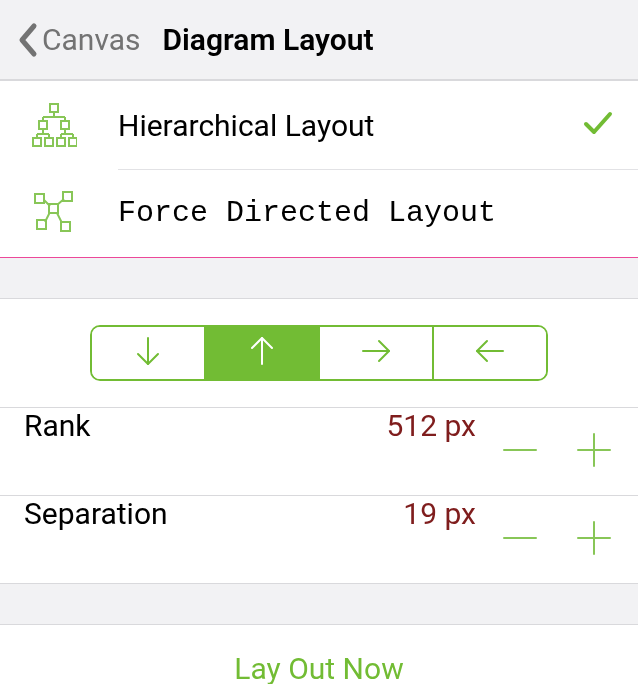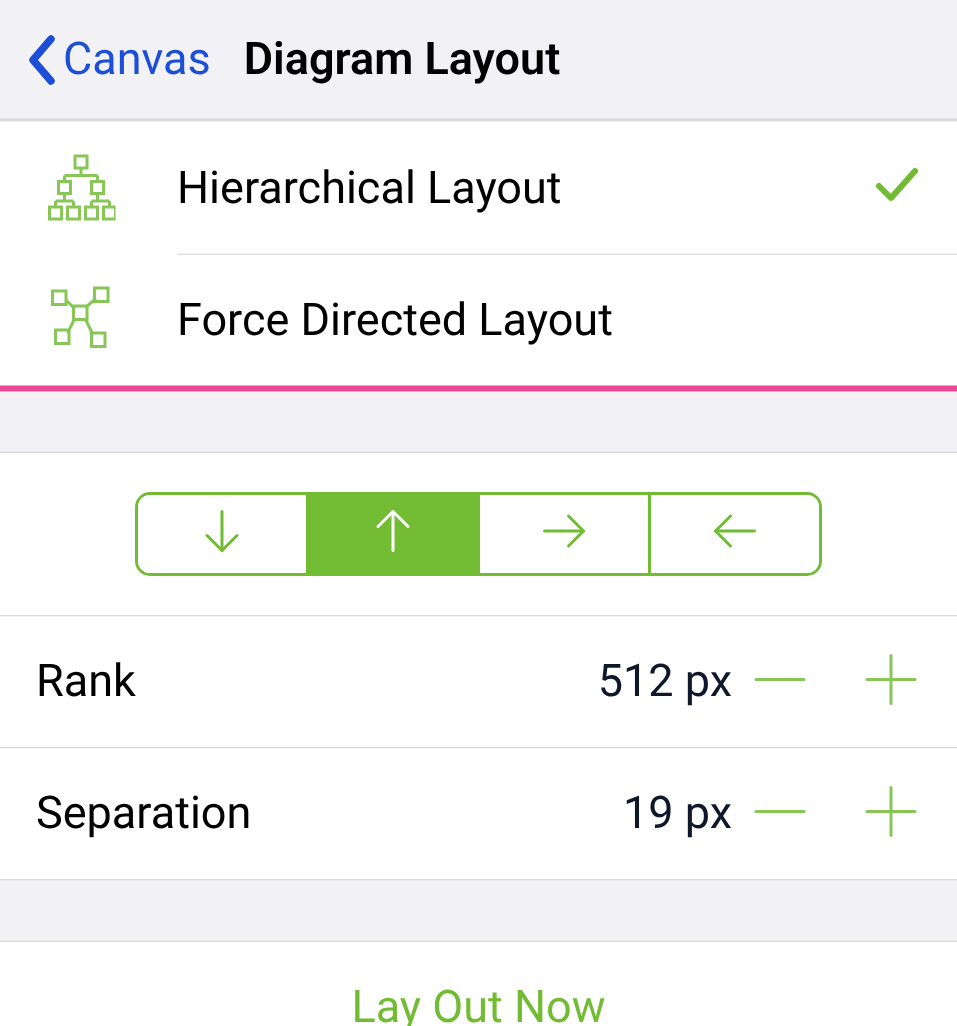--- a/index.html
+++ b/index.html
@@ -14,41 +14,41 @@
   .nav {
     display: flex;
     align-items: center;
     height: 80px;
     padding: 0 16px;
     border-bottom: 1px solid #d9d9dc;
   }
   .nav-back {
     display: flex;
     align-items: center;
-    color: #1d4ed8;
+    color: #737373;
     font-size: 30px;
     cursor: pointer;
     gap: 4px;
   }
   .nav-back svg { display: block; }
   .nav-title {
     font-size: 30px;
     font-weight: 600;
     margin-left: 22px;
     text-align: center;
   }
-  .section { background: #fff; border-top: 1px solid #d9d9dc; border-bottom: 4px solid #ec4899; }
+  .section { background: #fff; border-top: 1px solid #d9d9dc; border-bottom: 1px solid #ec4899; }
   .list-row {
     display: flex;
     align-items: center;
     height: 88px;
     padding: 0 24px;
     cursor: pointer;
   }
-  .list-row + .list-row { position: relative; }
+  .list-row + .list-row { position: relative; font-family: Liberation Mono, monospace; }
   .list-row + .list-row::before {
     content: "";
     position: absolute;
     top: 0;
     left: 118px;
     right: 0;
     height: 1px;
     background: #e2e2e5;
   }
   .list-icon { width: 60px; display:flex; justify-content:center; align-items:center; }
@@ -80,26 +80,25 @@
     cursor: pointer;
     background: #fff;
     color: #72bc34;
   }
   .seg-item + .seg-item { border-left: 2px solid #72bc34; }
   .seg-item.selected { background: #72bc34; color: #fff; }
   .value-row {
     background: #fff;
     border-bottom: 1px solid #d9d9dc;
     display: flex;
-    align-items: center;
     height: 88px;
     padding: 0 24px;
   }
   .value-row .label { font-size: 30px; flex: 1; }
-  .value-row .val { font-size: 30px; color: #0f172a; margin-right: 12px; }
+  .value-row .val { font-size: 30px; color: #7f1d1d; margin-right: 24px; }
   .stepper {
     display: flex;
     align-items: center;
     gap: 34px;
     color: #88c657;
   }
   .stepper .btn { cursor: pointer; display:flex; align-items:center; justify-content:center; }
   .action-row {
     background: #fff;
     border-top: 1px solid #d9d9dc;

